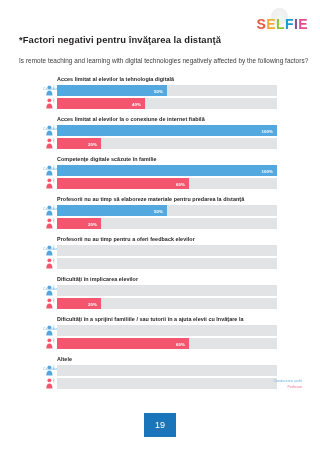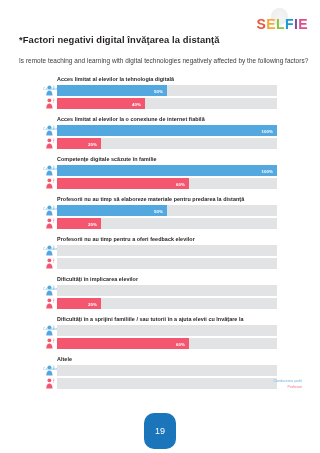--- a/index.html
+++ b/index.html
@@ -102,36 +102,36 @@
   }
   .legend-item{
     font-size:3.6px;line-height:6px;white-space:nowrap;
   }
   .legend-item.blue{color:#6ab0e0;}
   .legend-item.red{color:#f2728b;}
 
   
   .page-number{
     position:absolute;left:144px;top:413px;
-    width:32px;height:36px;
+    width:32px;height:24px;
     background:#1b75bb;
     color:#ffffff;
     font-size:9px;font-weight:normal;
-    display:flex;align-items:center;justify-content:center;border-radius:10px;
+    display:flex;align-items:center;justify-content:center;
   }
 </style>
 </head>
 <body>
 
 <div class="logo-wrap">
   <div class="logo-glyph"></div>
   <div class="logo-text"><span style="color: rgb(232, 87, 63);">S</span><span style="color: rgb(244, 169, 60);">E</span><span style="color: rgb(140, 198, 63);">L</span><span style="color: rgb(27, 154, 214);">F</span><span style="color: rgb(125, 79, 158);">I</span><span style="color: rgb(225, 77, 140);">E</span></div>
 </div>
 
-<div class="page-title">*Factori negativi digital învăţarea la distanţă</div>
+<div class="page-title">*Factori negativi pentru învăţarea la distanţă</div>
 <div class="page-subtitle">Is remote teaching and learning with digital technologies negatively affected by the following factors?</div>
 
 <div class="charts">
     <div class="chart-block">
       <div class="chart-title">Acces limitat al elevilor la tehnologia digitală</div>
       <div class="bar-row r1">
         <div class="row-label blue">Conducerea şcolii</div>
         <div class="row-icon">
           <svg width="9" height="11" viewBox="0 0 9 11">
             <circle cx="3.4" cy="2.3" r="1.9" fill="#54a8e0"></circle>

